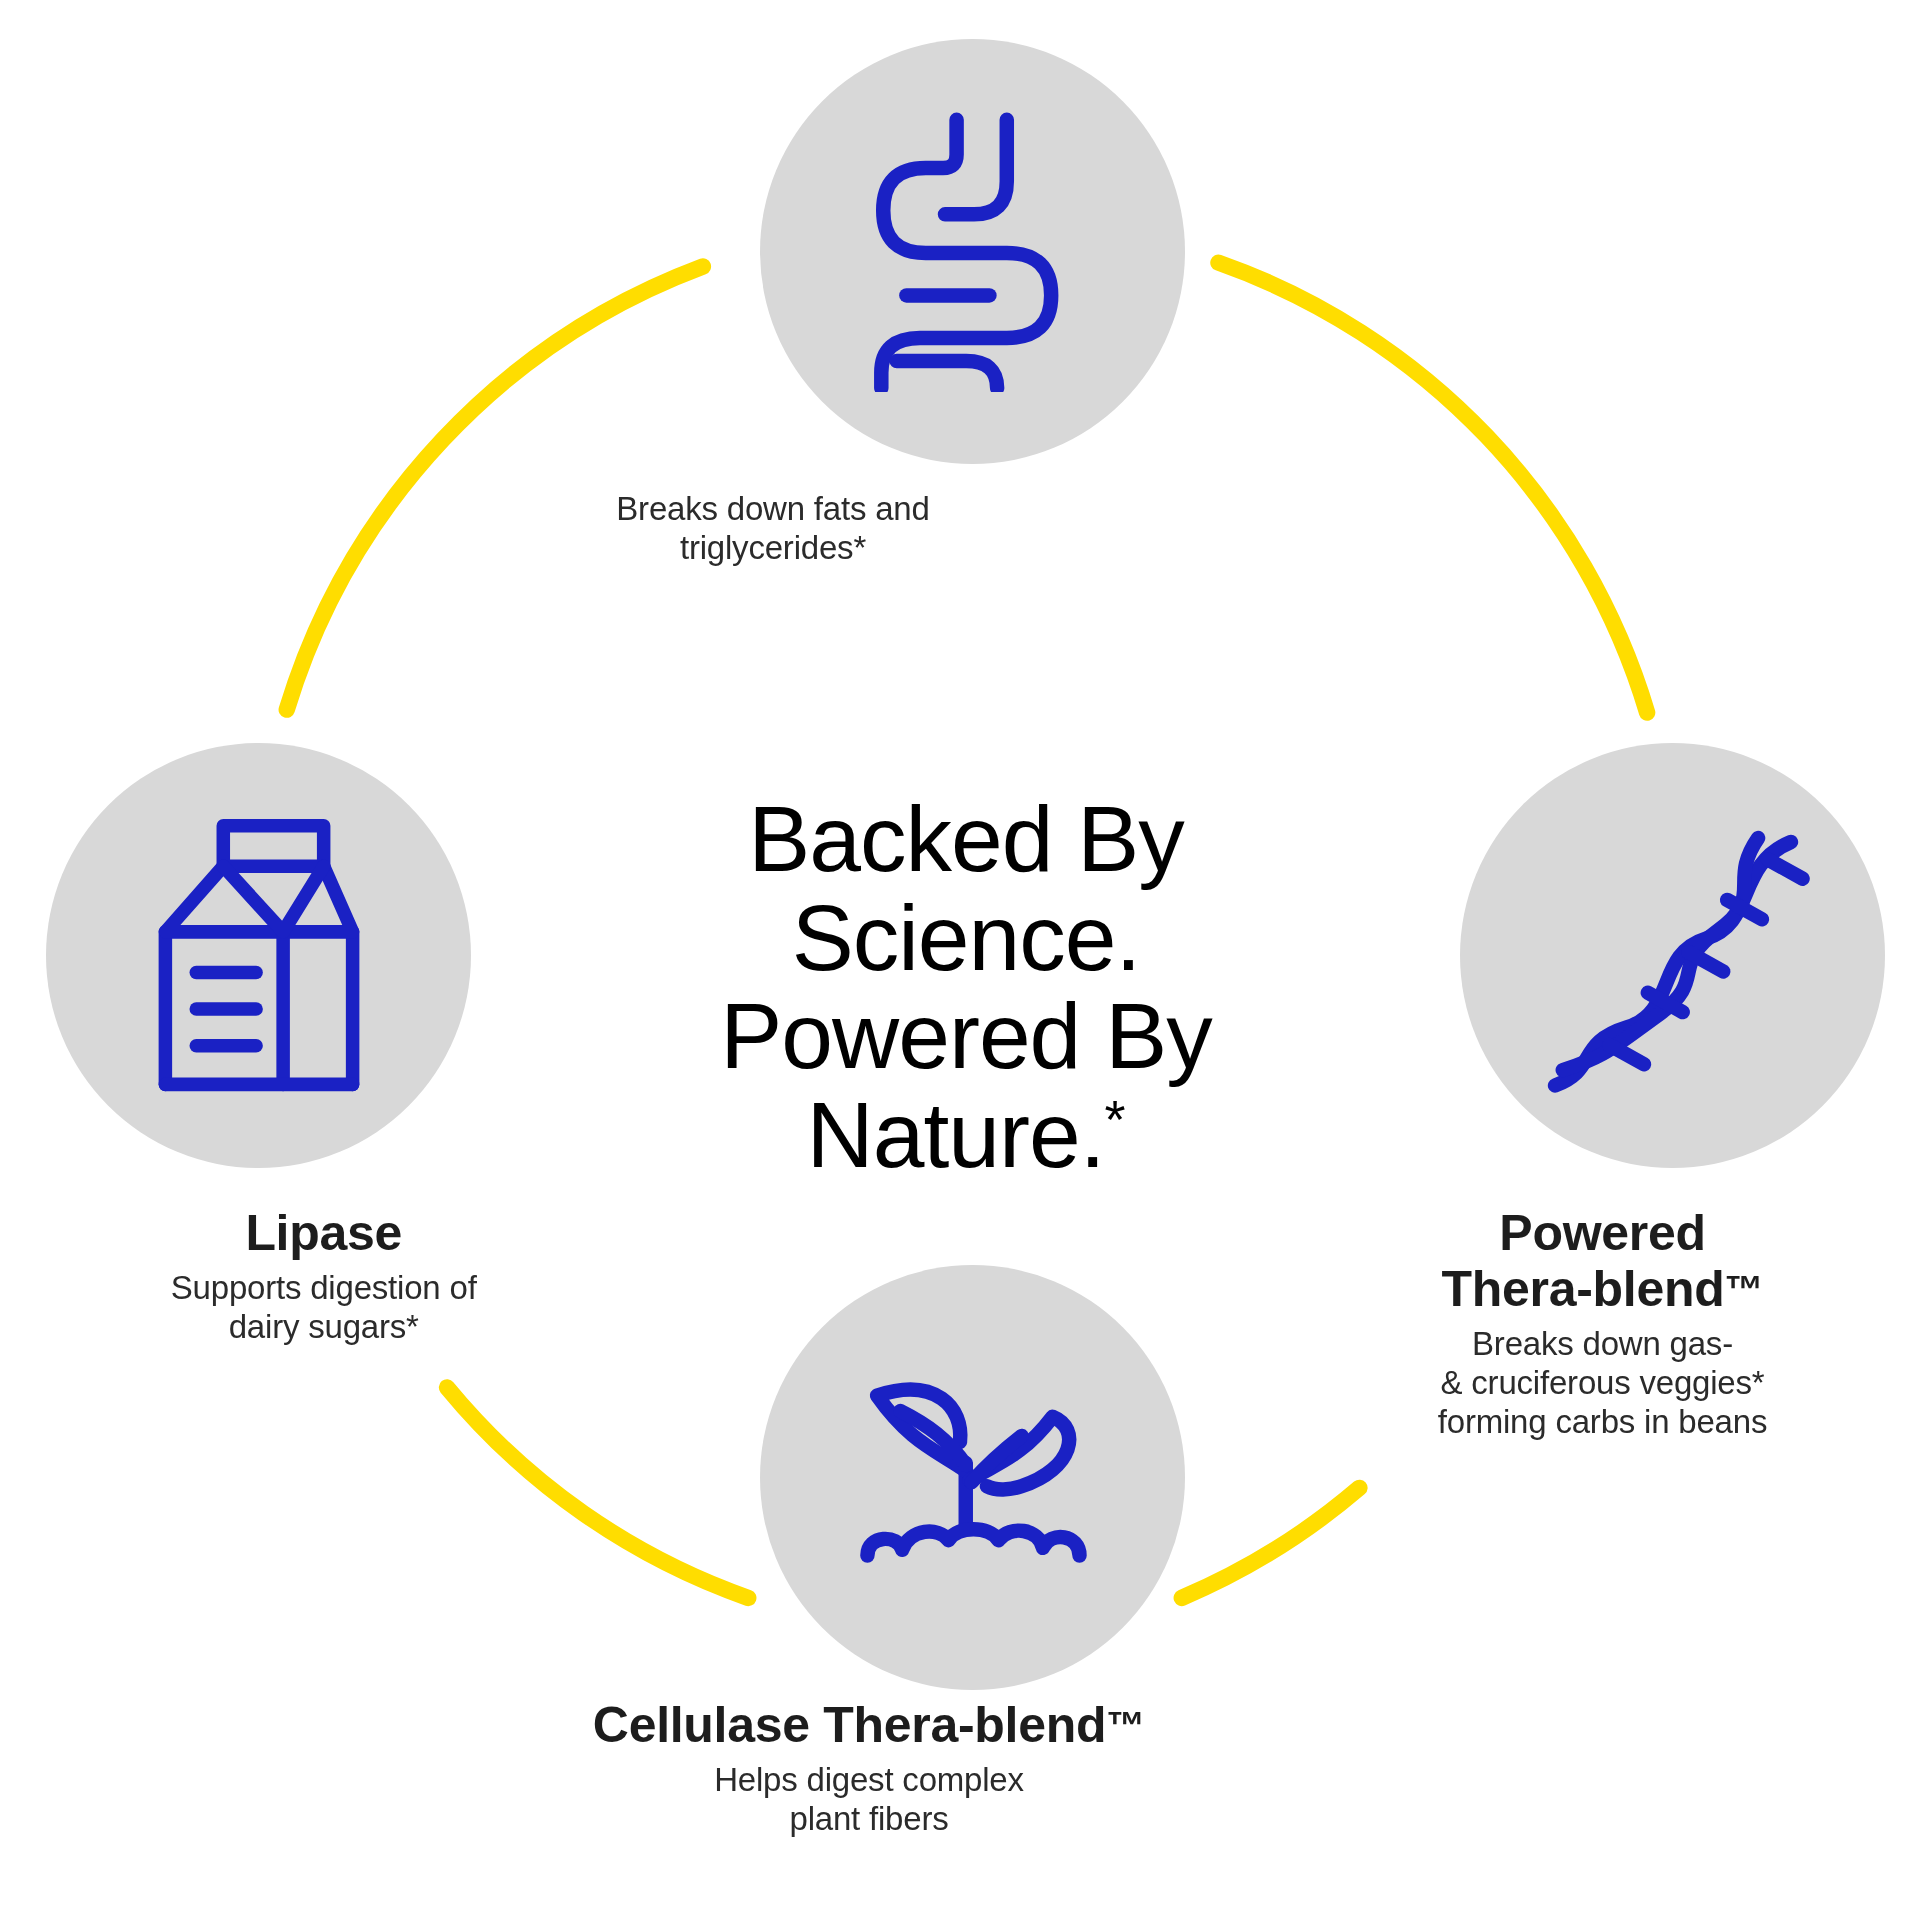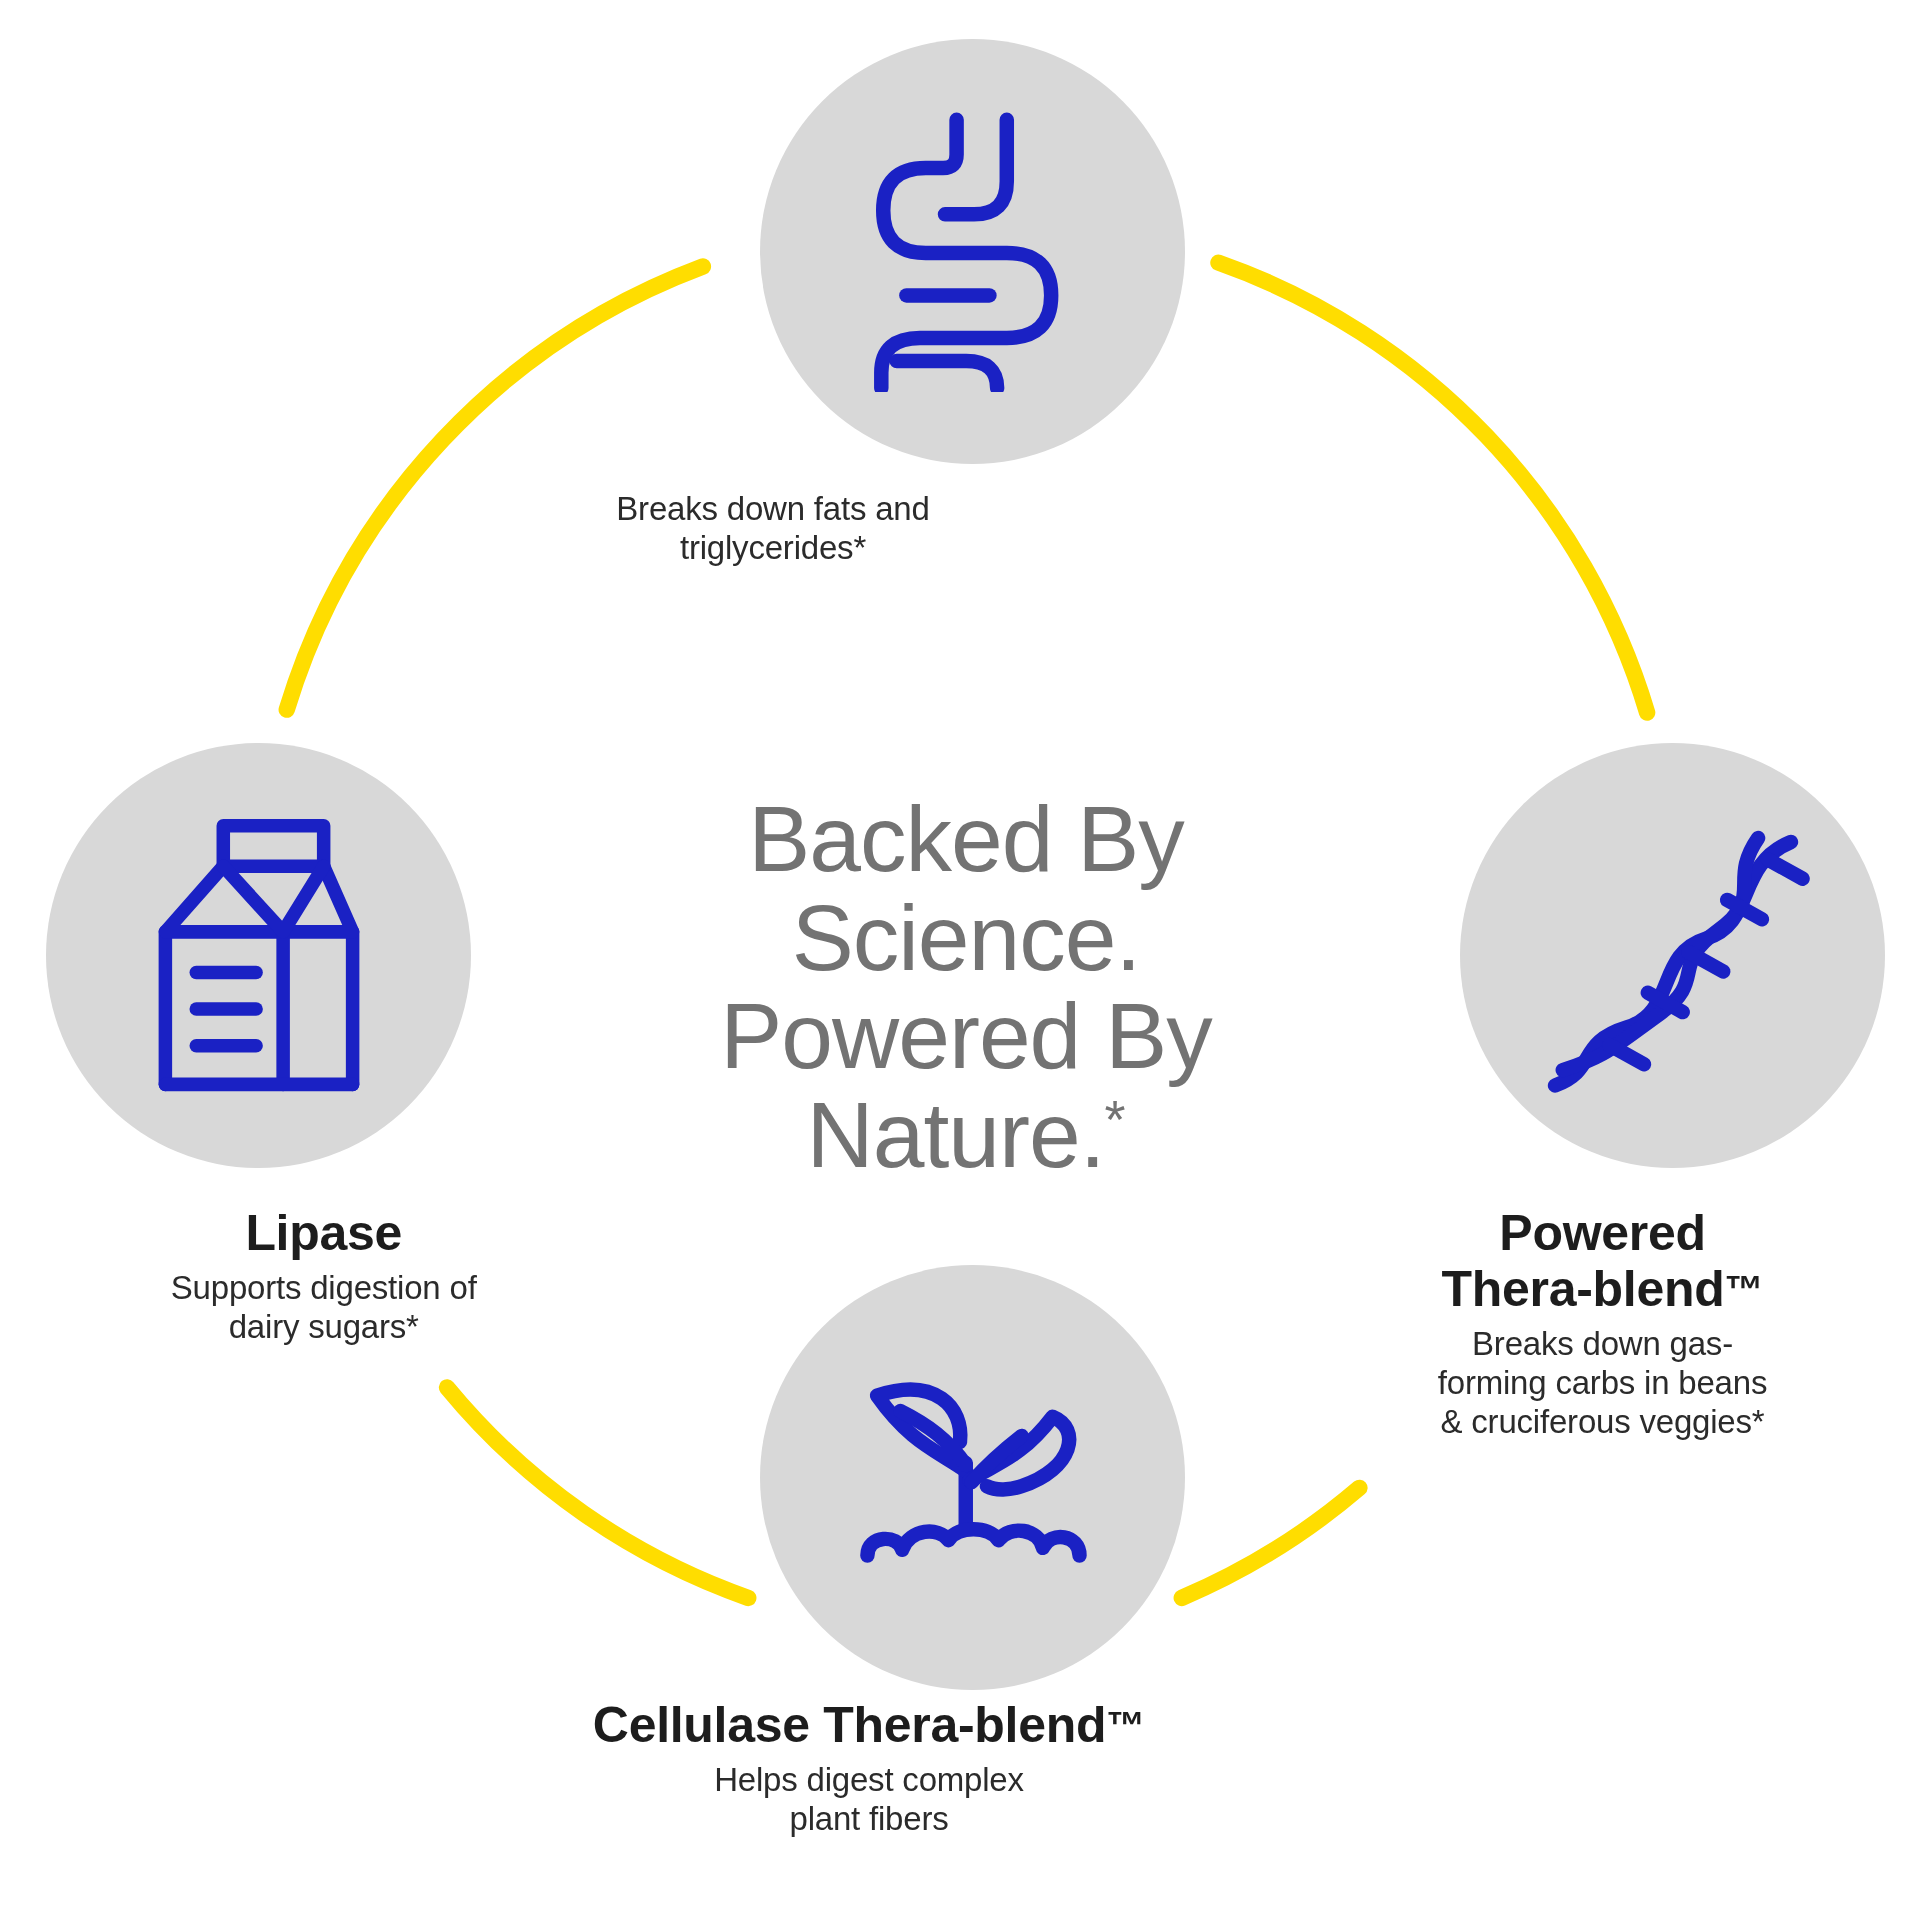--- a/index.html
+++ b/index.html
@@ -81,21 +81,21 @@
   #text-right  { left: 1284px; top: 1205px; width: 637px; }
   #text-bottom { left: 454px;  top: 1697px; width: 830px; }
 
   
   #center-headline {
     position: absolute;
     left: 599px;
     top: 790px;
     width: 734px;
     text-align: center;
-    color: #737373;
+    color: #000000;
     font-size: 93px;
     line-height: 1.06;
     letter-spacing: -1px;
   }
   #center-headline .sup {
     font-size: 54px;
     vertical-align: 29px;
     letter-spacing: 0;
   }
 </style>
@@ -195,22 +195,22 @@
     </span>
   </div>
 
   <div class="node-text" id="text-right">
     <div class="node-title">
       <div>Powered</div>
       <div><span>Thera-blend</span><span class="tm">™</span></div>
     </div>
     <div class="node-desc">
       <div>Breaks down gas-</div>
+      <div>&amp; cruciferous veggies*</div>
       <div>forming carbs in beans</div>
-      <div>&amp; cruciferous veggies*</div>
     </div>
   </div>
 
   <div class="icon-badge" id="badge-bottom">
     <span>
       <svg width="261" height="241" viewBox="0 0 270 250" fill="none">
         <g stroke="#1a21c4" stroke-width="15" stroke-linecap="round" stroke-linejoin="round" fill="none">
 
           <path d="M128 176 L128 110"></path>
 

